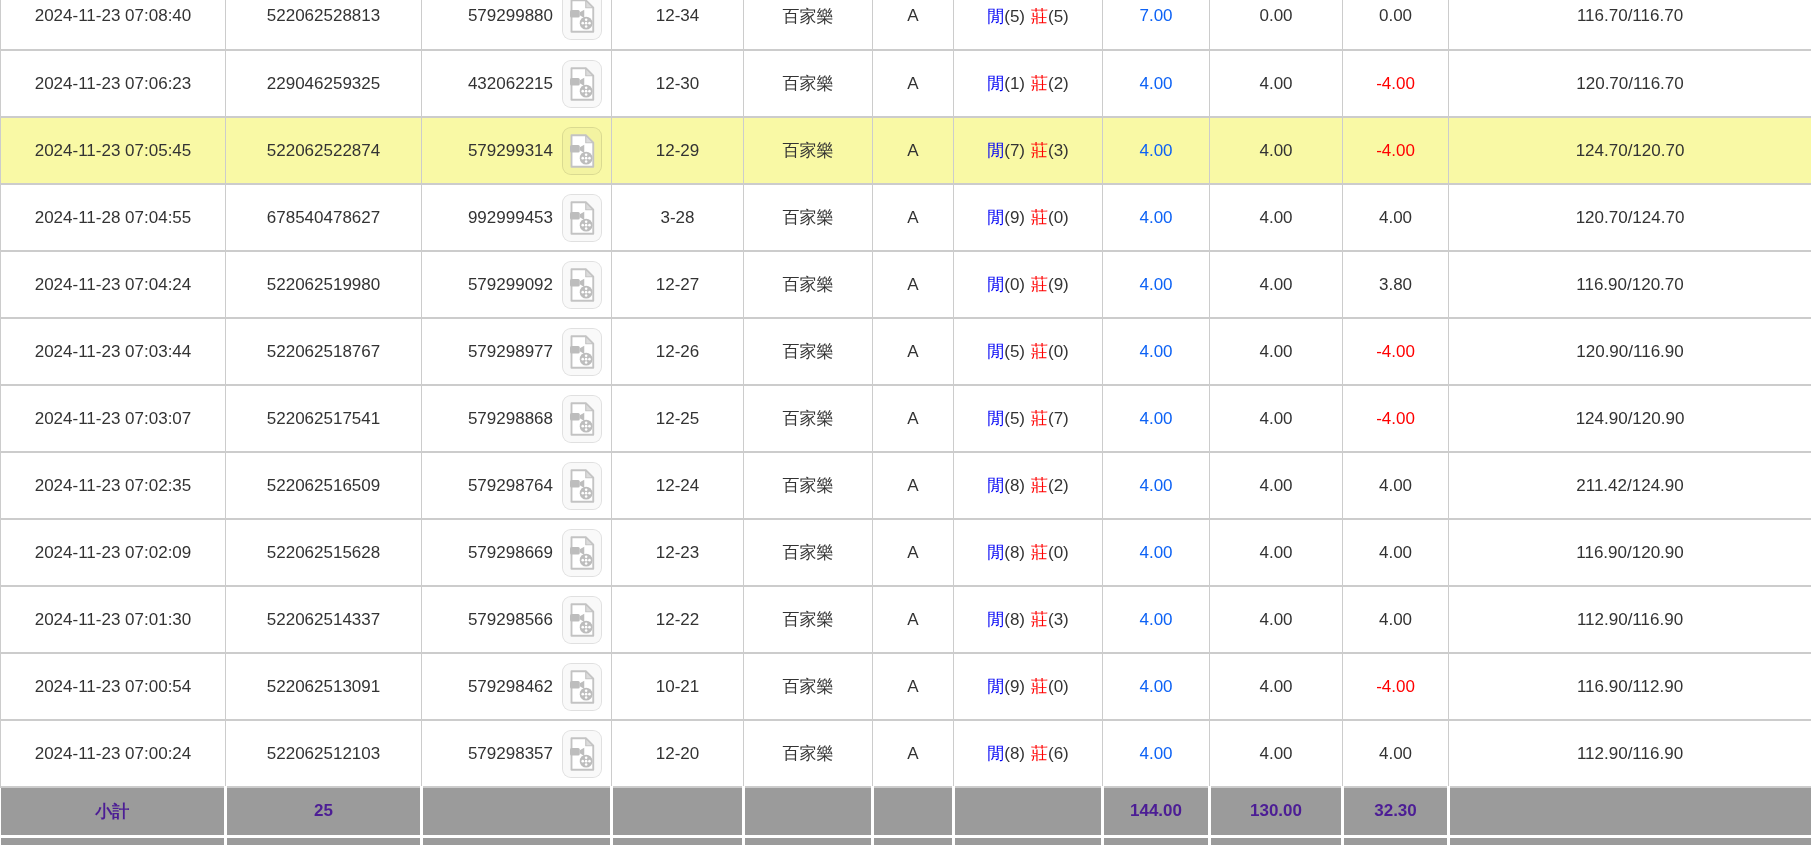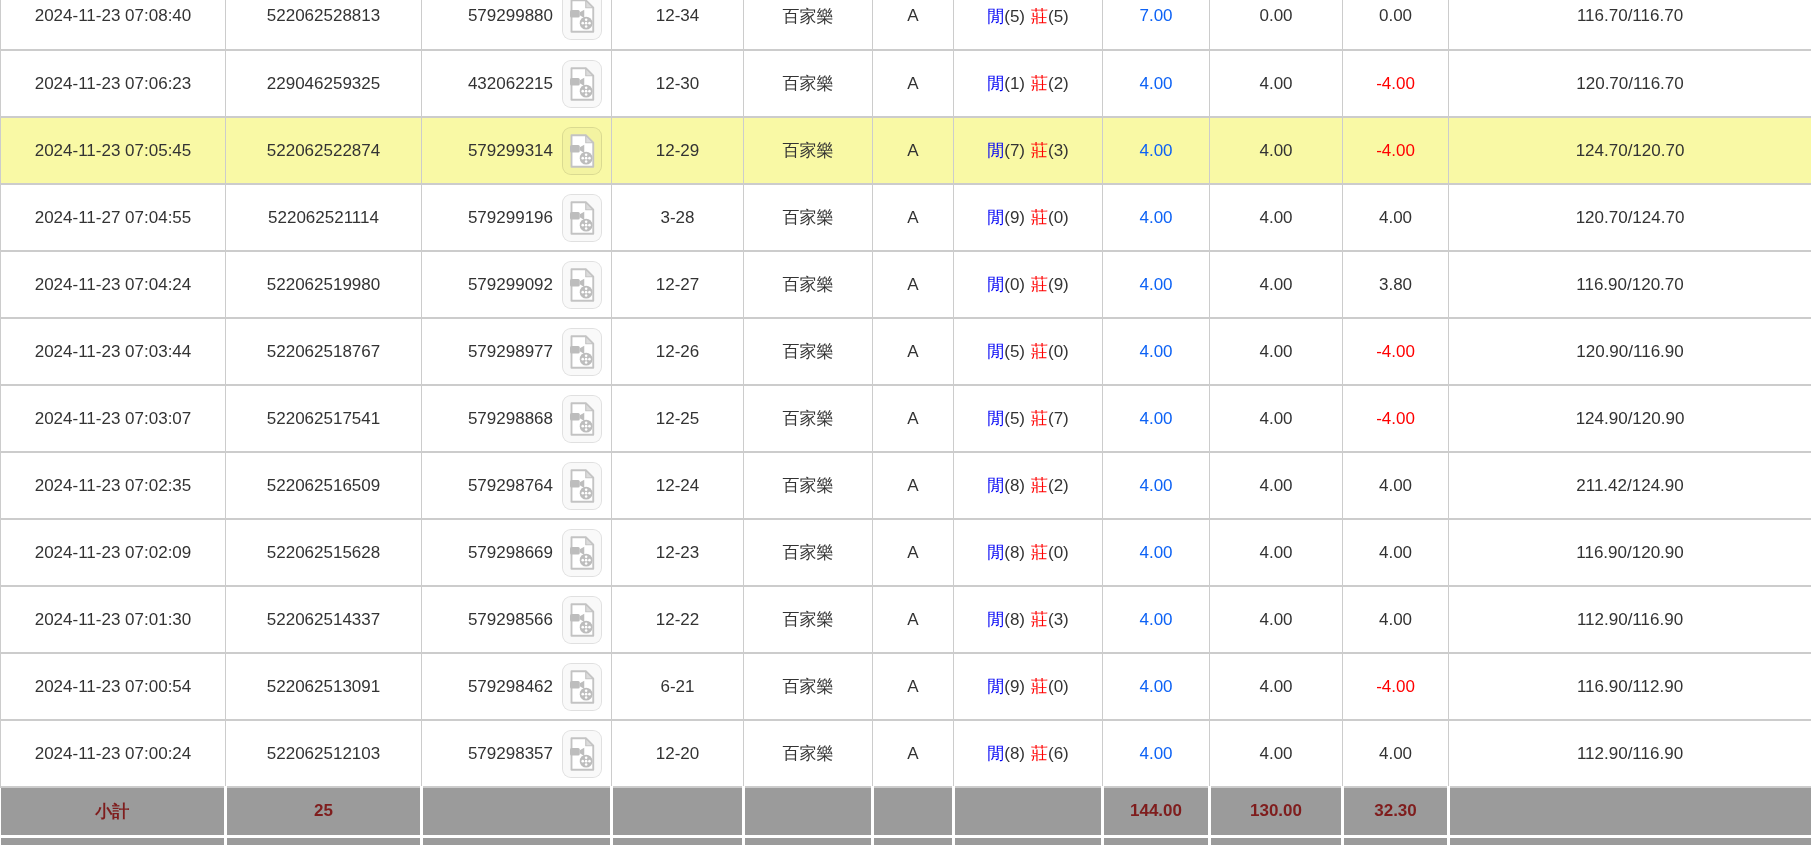--- a/index.html
+++ b/index.html
@@ -44,21 +44,21 @@
     background:rgba(0,0,0,.025);
     display:inline-flex;align-items:center;justify-content:center;
     cursor:pointer;padding:0;
   }
   .pl{color:var(--player-blue);}
   .bl{color:var(--banker-red);margin-left:6px;}
   .c-bet{color:var(--bet-blue);}
   td.c-bet{color:var(--bet-blue);}
   td.c-wl.neg{color:var(--negative-red);}
   tfoot td{
-    height:49px;background:var(--footer-bg);color:#7f1d1d;font-weight:700;
+    height:49px;background:var(--footer-bg);color:#4c1d95;font-weight:700;
     border-right:none;border-bottom:none;
     border-left:3px solid #ffffff;border-top:2px solid #e6e6e6;
   }
   tfoot td:first-child{border-left:none;}
   tfoot tr.footer-row2 td{
     height:40px;border-top:3px solid #ffffff;
   }
 </style>
 </head>
 <body>
@@ -172,25 +172,25 @@
     <td>A</td>
     <td>
       <span class="pl">閒</span><span>(7)</span><span class="bl">莊</span><span>(3)</span>
     </td>
     <td class="c-bet">4.00</td>
     <td>4.00</td>
     <td class="c-wl neg">-4.00</td>
     <td>124.70/120.70</td>
   </tr>
         <tr>
-    <td>2024-11-27 07:04:55</td>
-    <td>522062521114</td>
-    <td class="c-gameid">
-      <span class="cellwrap">
-        <span>579299196</span>
+    <td>2024-11-28 07:04:55</td>
+    <td>678540478627</td>
+    <td class="c-gameid">
+      <span class="cellwrap">
+        <span>992999453</span>
         <button class="vid-btn" type="button">
           <svg width="30" height="38" viewBox="0 0 40 48" aria-hidden="true">
             <path d="M6 3 h19 l10 10 v32 h-29 z" fill="#ffffff" stroke="#c3c3c3" stroke-width="2.5" stroke-linejoin="round"></path>
             <path d="M25 3 l10 10 h-10 z" fill="#dcdcdc" stroke="#c3c3c3" stroke-width="1.5" stroke-linejoin="round"></path>
             <rect x="4" y="16" width="13" height="10" rx="2" fill="#bdbdbd"></rect>
             <polygon points="17,19 23,15.5 23,26.5 17,23" fill="#bdbdbd"></polygon>
             <circle cx="25.5" cy="33.5" r="8.5" fill="#bdbdbd"></circle>
             <circle cx="25.5" cy="33.5" r="1.7" fill="#ffffff"></circle>
             <circle cx="25.5" cy="28.9" r="1.7" fill="#ffffff"></circle>
             <circle cx="25.5" cy="38.1" r="1.7" fill="#ffffff"></circle>
@@ -424,21 +424,21 @@
             <circle cx="25.5" cy="33.5" r="8.5" fill="#bdbdbd"></circle>
             <circle cx="25.5" cy="33.5" r="1.7" fill="#ffffff"></circle>
             <circle cx="25.5" cy="28.9" r="1.7" fill="#ffffff"></circle>
             <circle cx="25.5" cy="38.1" r="1.7" fill="#ffffff"></circle>
             <circle cx="21.0" cy="33.5" r="1.7" fill="#ffffff"></circle>
             <circle cx="30.0" cy="33.5" r="1.7" fill="#ffffff"></circle>
           </svg>
         </button>
       </span>
     </td>
-    <td>6-21</td>
+    <td>10-21</td>
     <td>百家樂</td>
     <td>A</td>
     <td>
       <span class="pl">閒</span><span>(9)</span><span class="bl">莊</span><span>(0)</span>
     </td>
     <td class="c-bet">4.00</td>
     <td>4.00</td>
     <td class="c-wl neg">-4.00</td>
     <td>116.90/112.90</td>
   </tr>

